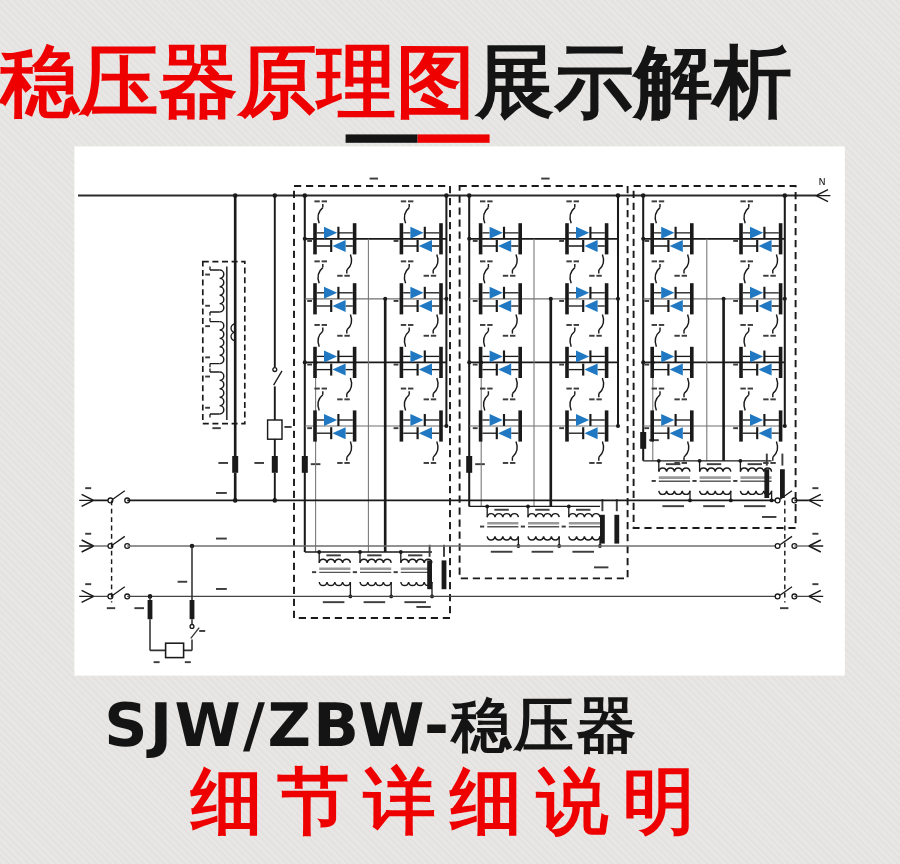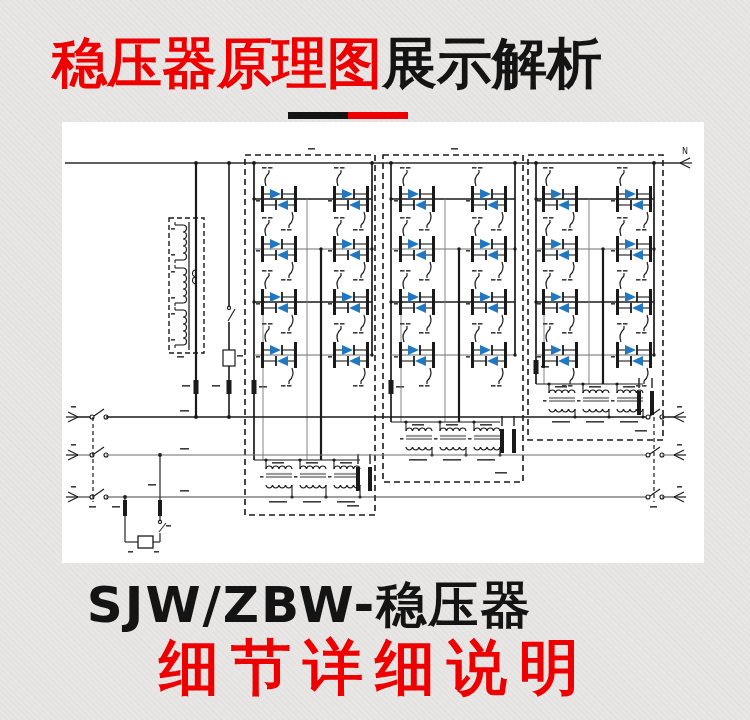--- a/index.html
+++ b/index.html
@@ -4,21 +4,21 @@
 <style>
   html,body{margin:0;padding:0;}
   body{
     width:750px;height:720px;position:relative;overflow:hidden;
     background:#e9e7e5;
     background-image:repeating-linear-gradient(45deg, rgba(0,0,0,0.018) 0 2px, rgba(255,255,255,0.02) 2px 4px);
     font-family:"DejaVu Sans","Liberation Sans",sans-serif;
   }
   .title{
     position:absolute;top:33px;left:0;width:654px;text-align:center;
-    font-size:55px;font-weight:700;line-height:1.1;letter-spacing:0px;white-space:nowrap;
+    font-size:66px;font-weight:700;line-height:1.1;letter-spacing:0px;white-space:nowrap;
   }
   .t-red{color:#ee0000;}
   .t-black{color:#141414;}
   .divider{position:absolute;top:112px;left:288px;width:120px;height:7px;font-size:0;}
   .d-black{display:inline-block;width:60px;height:7px;background:#141414;}
   .d-red{display:inline-block;width:60px;height:7px;background:#ee0000;}
   .panel{
     position:absolute;left:62px;top:122px;width:642px;height:441px;background:#ffffff;
   }
   .panel svg{display:block;width:642px;height:441px;}

